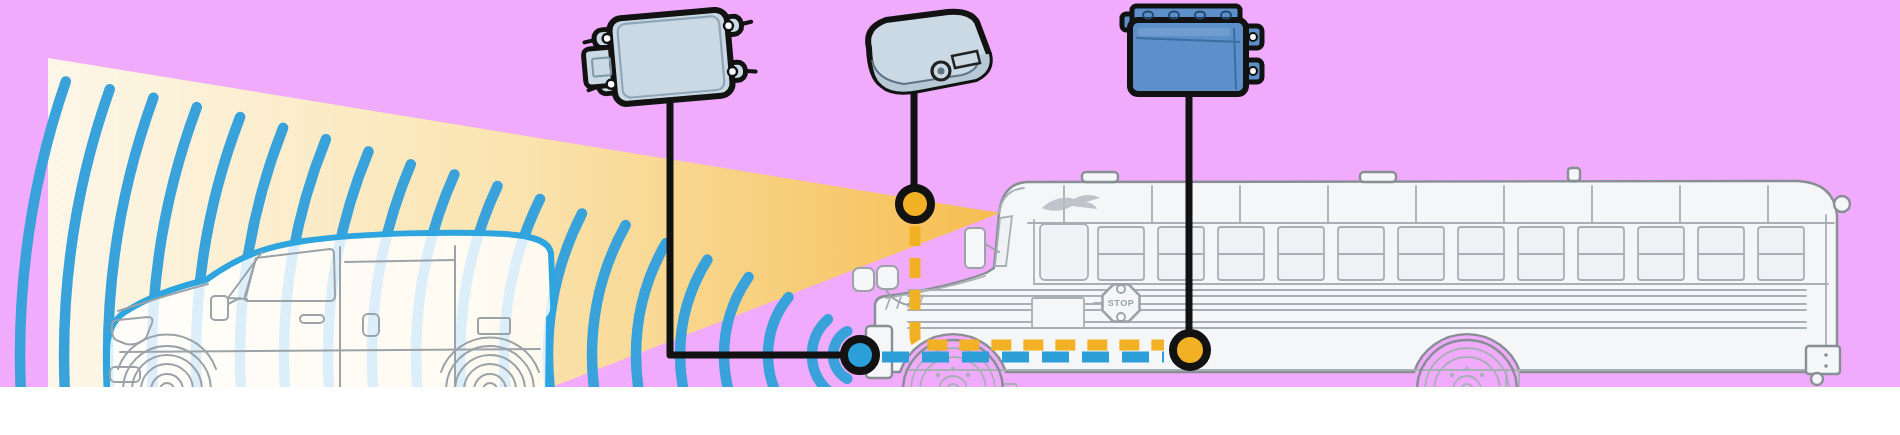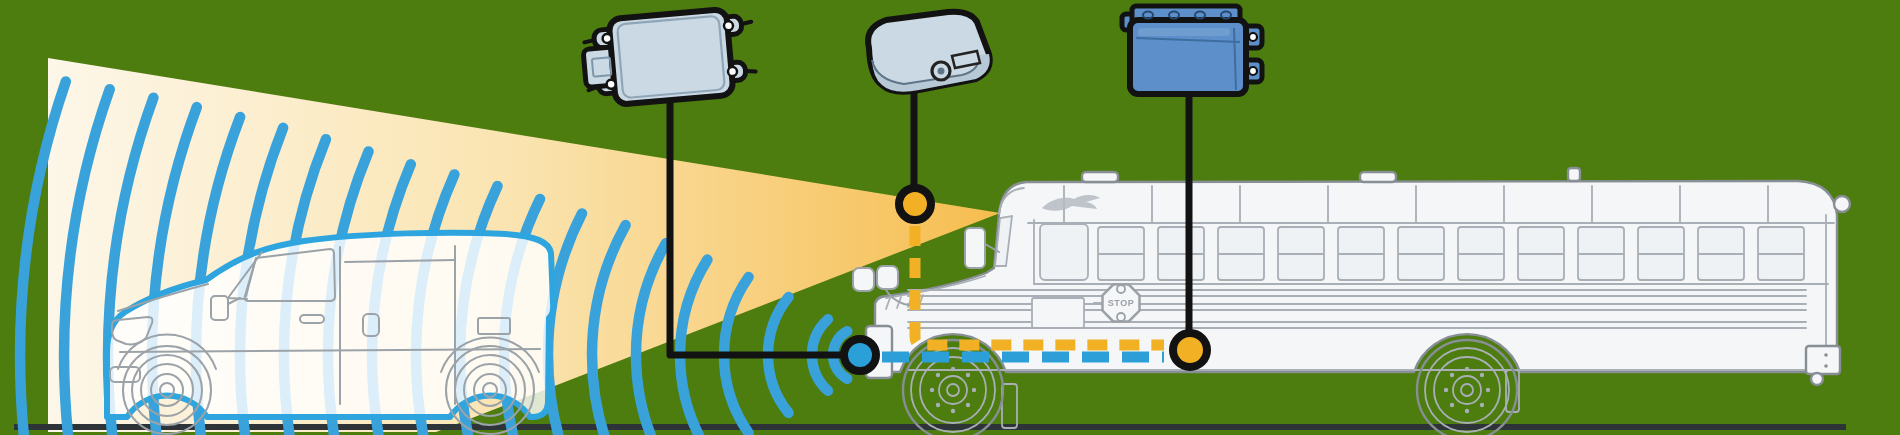--- a/index.html
+++ b/index.html
@@ -1,16 +1,16 @@
 <!DOCTYPE html>
 <html><head>
 <meta charset="utf-8">
 <style>
   html,body{margin:0;padding:0;background:#fff;}
-  .stage{position:relative;width:1900px;height:435px;background:#4d7c0f;overflow:hidden;
+  .stage{position:relative;width:1900px;height:387px;background:#f0abfc;overflow:hidden;
          font-family:"Liberation Sans", sans-serif;}
   svg{display:block}
   .s-bus{stroke:#878E94;stroke-width:2.4;fill:none;stroke-linecap:round;stroke-linejoin:round}
   .s-soft{stroke:#A9AFB6;stroke-width:1.8;fill:none;stroke-linecap:round}
   .s-van{stroke:#9BA2A8;stroke-width:2;fill:none;stroke-linecap:round;stroke-linejoin:round}
   .f-bus{fill:#F5F6F8}
   .f-glass{fill:#EFF2F5}
   .blk{stroke:#121212;stroke-linejoin:round;stroke-linecap:round}
   .stoptext{font:bold 9px "Liberation Sans", sans-serif;fill:#9aa1a7;letter-spacing:.5px}
 </style>

